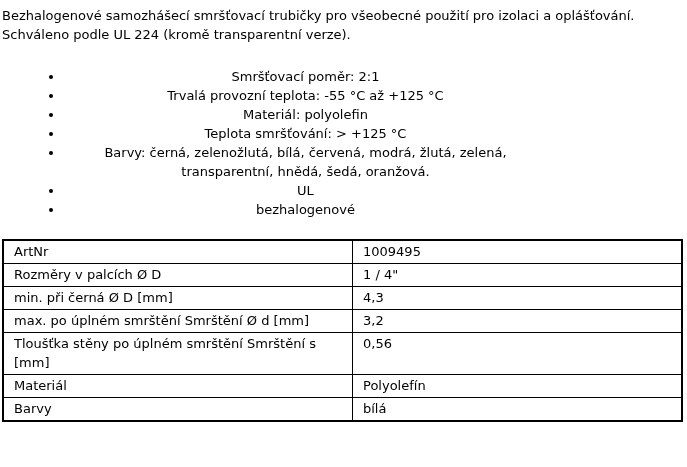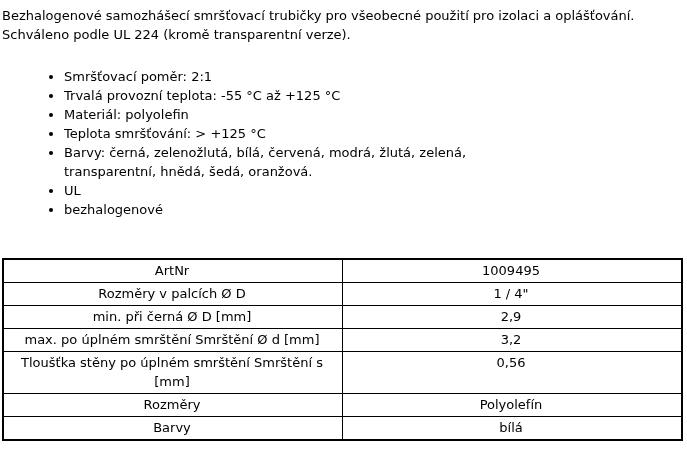--- a/index.html
+++ b/index.html
@@ -19,41 +19,41 @@
   .page {
     padding: 6px 4px 0 2px;
     box-sizing: border-box;
     width: 551px;
   }
   .intro {
     margin: 0 0 23px 0;
     width: 679px;
   }
   ul.features {
-    margin: 0 0 39px 0;
+    margin: 0 0 20px 0;
     padding: 0 0 0 62px;
     list-style-type: disc;
+    text-align: center;
   }
   ul.features li {
     margin: 0;
     padding: 0;
   }
   table.specs {
     border-collapse: collapse;
     table-layout: fixed;
     width: 681px;
     border: 2px solid #000000;
   }
   table.specs td {
     border: 1px solid #000000;
-    padding: 1px 2px 2px 0;
+    padding: 1px 2px 2px 10px;
     vertical-align: top;
     line-height: 19px;
     overflow: hidden;
-    text-align: center;
   }
   table.specs td.label-col { width: 336px; }
 </style>
 </head>
 <body>
 
 <div class="page">
 
   <p class="intro">Bezhalogenové samozhášecí smršťovací trubičky pro všeobecné použití pro izolaci a oplášťování. Schváleno podle UL 224 (kromě transparentní verze).</p>
 
@@ -72,32 +72,32 @@
       <tr>
         <td class="label-col">ArtNr</td>
         <td>1009495</td>
       </tr>
       <tr>
         <td class="label-col">Rozměry v palcích Ø D</td>
         <td>1 / 4"</td>
       </tr>
       <tr>
         <td class="label-col">min. při černá Ø D [mm]</td>
-        <td>2,9</td>
+        <td>4,3</td>
       </tr>
       <tr>
         <td class="label-col">max. po úplném smrštění Smrštění Ø d [mm]</td>
         <td>3,2</td>
       </tr>
       <tr>
         <td class="label-col">Tloušťka stěny po úplném smrštění Smrštění s [mm]</td>
         <td>0,56</td>
       </tr>
       <tr>
-        <td class="label-col">Rozměry</td>
+        <td class="label-col">Materiál</td>
         <td>Polyolefín</td>
       </tr>
       <tr>
         <td class="label-col">Barvy</td>
         <td>bílá</td>
       </tr>
     </tbody>
   </table>
 
 </div>

